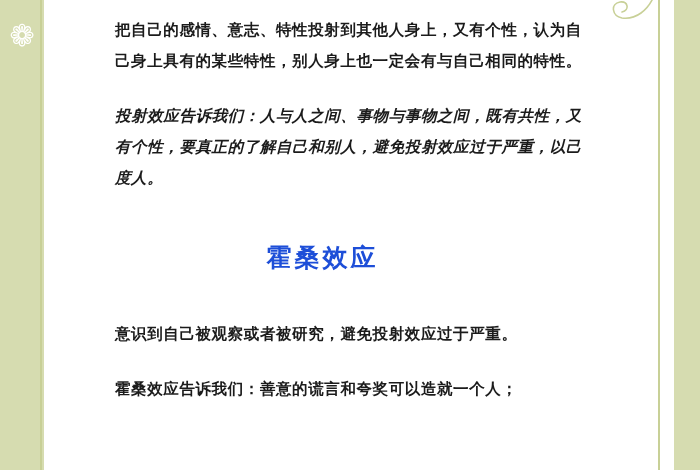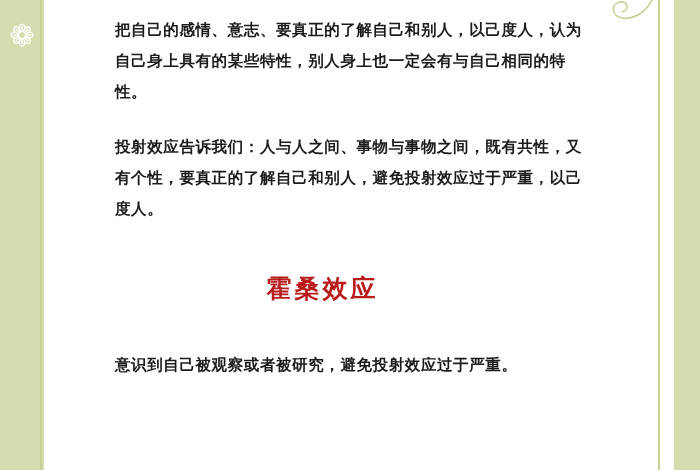--- a/index.html
+++ b/index.html
@@ -108,25 +108,25 @@
   .para {
     color: #1b1b1b;
     font-size: 15.5px;
     line-height: 31px;
     letter-spacing: 0.6px;
     font-weight: 600;
     margin: 0;
   }
 
   .p1 { padding-top: 14px; }
-  .p2 { padding-top: 24px; }
+  .p2 { padding-top: 24px; font-style: italic; }
 
   .heading {
     text-align: center;
-    color: #b91c1c;
+    color: #1d4ed8;
     font-size: 25px;
     font-weight: 700;
     letter-spacing: 3px;
     padding-top: 48px;
     padding-bottom: 10px;
     padding-right: 55px;
   }
 
   .p3 { padding-top: 34px; }
   .p4 { padding-top: 24px; }
@@ -147,23 +147,24 @@
   <div class="flower">❁</div>
 
   <div class="swirl">
     <svg width="60" height="40" viewBox="0 0 60 40">
       <path d="M58 2 C52 16, 40 26, 26 24 C16 22, 14 10, 24 8 C32 7, 34 16, 26 18" fill="none" stroke="#c8d097" stroke-width="1.6" stroke-linecap="round"></path>
     </svg>
   </div>
 
   <div class="content">
 
-    <p class="para p1">把自己的感情、意志、要真正的了解自己和别人，以己度人，认为自己身上具有的某些特性，别人身上也一定会有与自己相同的特性。</p>
+    <p class="para p1">把自己的感情、意志、特性投射到其他人身上，又有个性，认为自己身上具有的某些特性，别人身上也一定会有与自己相同的特性。</p>
 
     <p class="para p2">投射效应告诉我们：人与人之间、事物与事物之间，既有共性，又有个性，要真正的了解自己和别人，避免投射效应过于严重，以己度人。</p>
 
     <div class="heading">霍桑效应</div>
 
     <p class="para p3">意识到自己被观察或者被研究，避免投射效应过于严重。</p>
 
+    <p class="para p4">霍桑效应告诉我们：善意的谎言和夸奖可以造就一个人；</p>
 
   </div>
 </div>
 
 </body></html>

